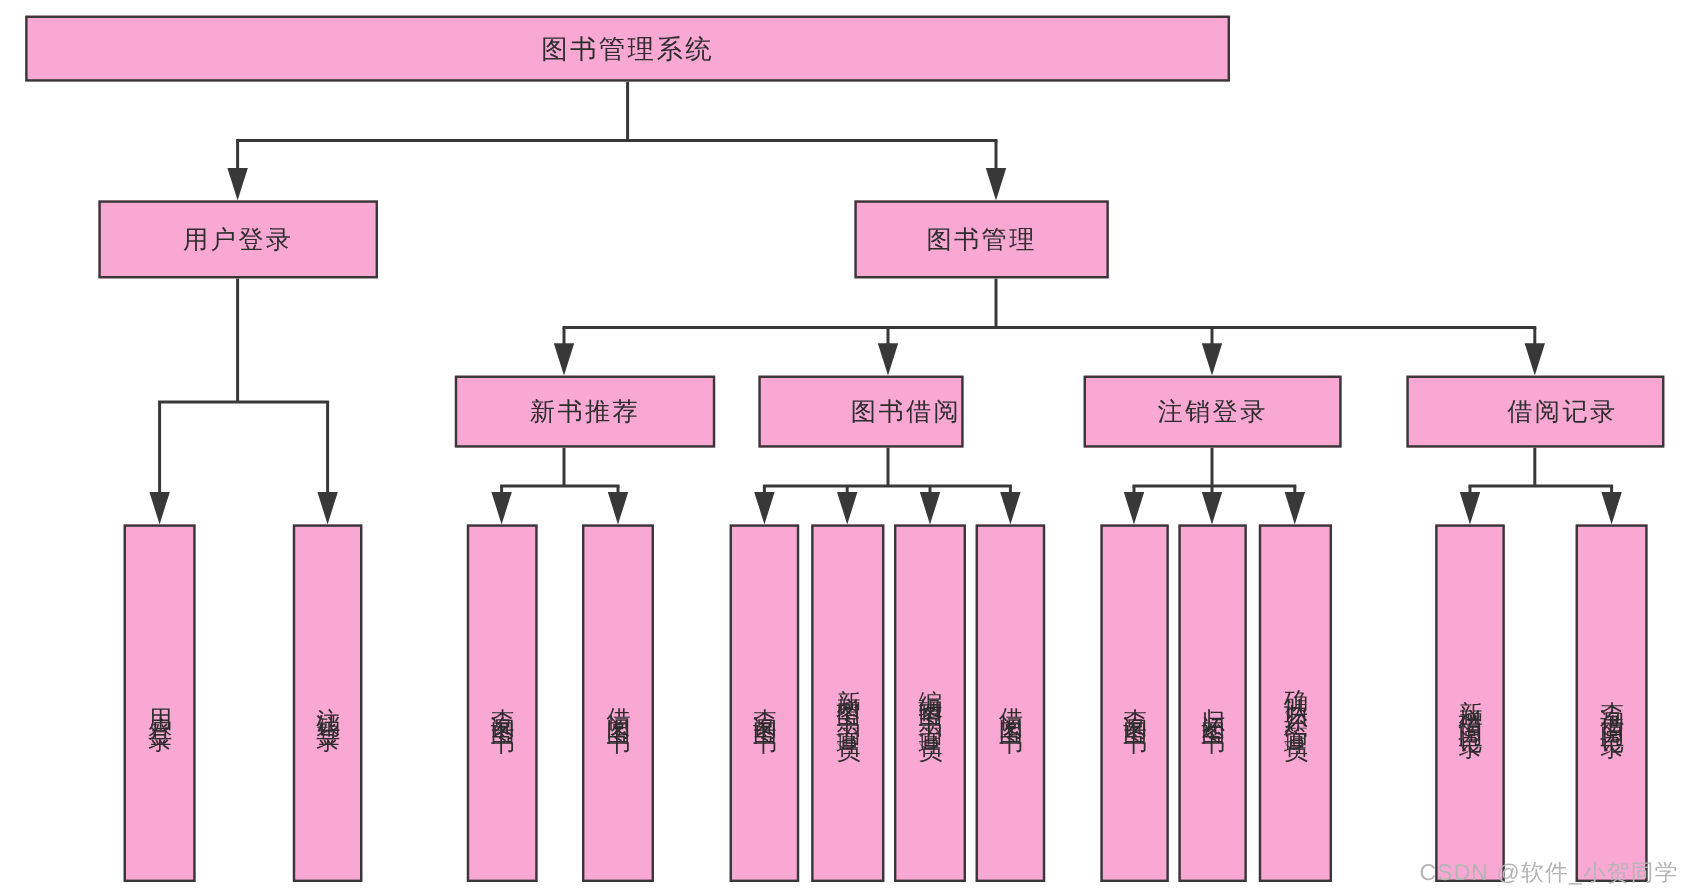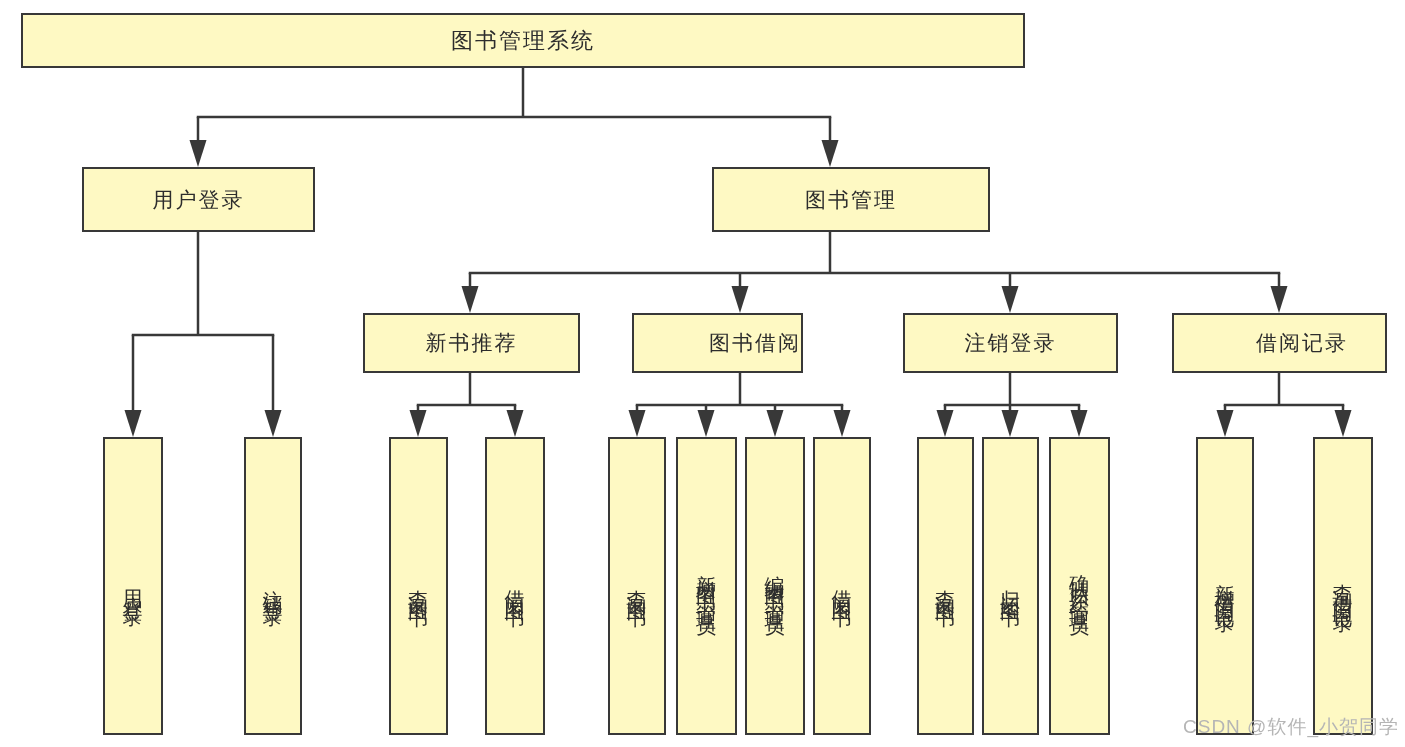--- a/index.html
+++ b/index.html
@@ -14,21 +14,21 @@
   svg.connectors {
     position: absolute;
     left: 0; top: 0;
     width: 1405px; height: 747px;
   }
   .nodes-layer { position: absolute; left: 0; top: 0; width: 100%; height: 100%; }
   .node {
     position: absolute;
     box-sizing: border-box;
     border: 2.5px solid #383838;
-    background: #fef9c3;
+    background: #f9a8d4;
     display: flex;
     align-items: center;
     justify-content: center;
     color: #2d2d2d;
   }
   .node-h .label {
     font-size: 21px;
     letter-spacing: 2px;
     white-space: nowrap;
   }
@@ -108,24 +108,24 @@
       <line x1="1343" y1="405" x2="1343" y2="414" stroke="#383838" stroke-width="2.5"></line>
       <polygon points="1343,437 1334.5,410 1351.5,410" fill="#383838"></polygon>
     </svg>
   <div class="nodes-layer">
       <div class="node node-h node-root" style="left: 21px; top: 13px; width: 1004px; height: 55px;">
         <span class="label">图书管理系统</span>
       </div>
       <div class="node node-h" style="left: 82px; top: 167px; width: 233px; height: 65px;">
         <span class="label">用户登录</span>
       </div>
-      <div class="node node-h" style="left: 712px; top: 167px; width: 278px; height: 65px;">
+      <div class="node node-h" style="left: 712px; top: 167px; width: 212px; height: 65px;">
         <span class="label">图书管理</span>
       </div>
-      <div class="node node-h" style="left: 363px; top: 313px; width: 217px; height: 60px;">
+      <div class="node node-h" style="left: 379px; top: 313px; width: 217px; height: 60px;">
         <span class="label">新书推荐</span>
       </div>
       <div class="node node-h" style="left: 632px; top: 313px; width: 171px; height: 60px; justify-content: flex-end;">
         <span class="label">图书借阅</span>
       </div>
       <div class="node node-h" style="left: 903px; top: 313px; width: 215px; height: 60px;">
         <span class="label">注销登录</span>
       </div>
       <div class="node node-h" style="left: 1172px; top: 313px; width: 215px; height: 60px; padding-left: 45px;">
         <span class="label">借阅记录</span>

